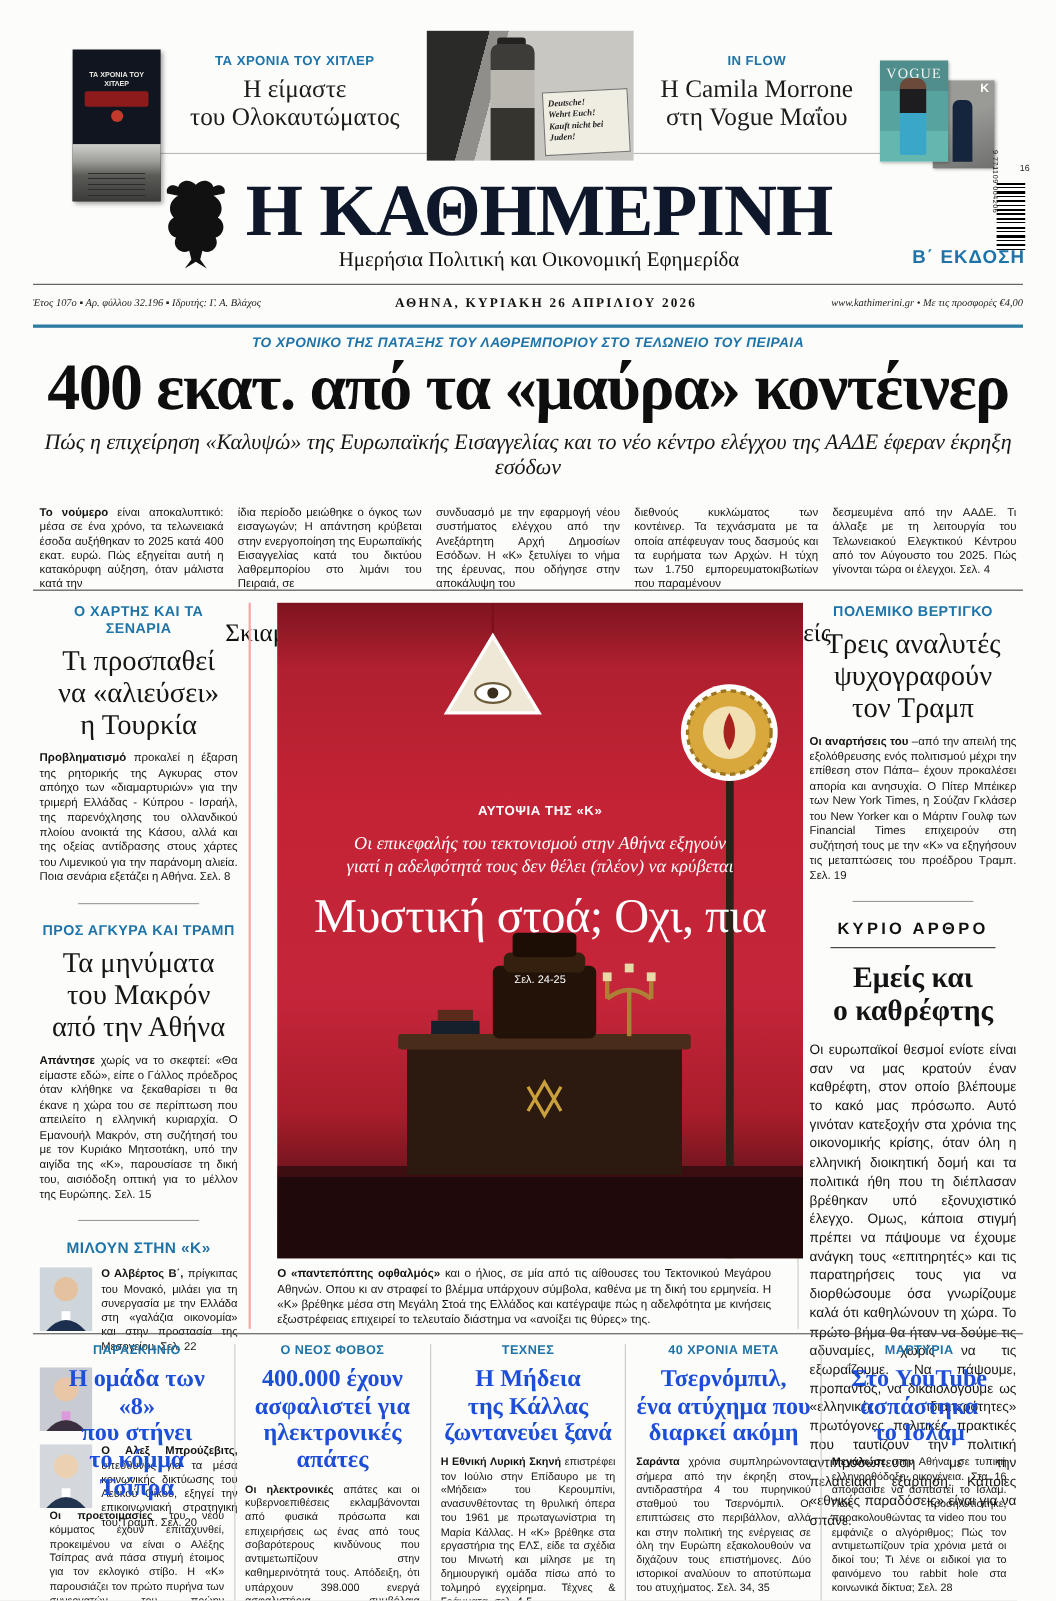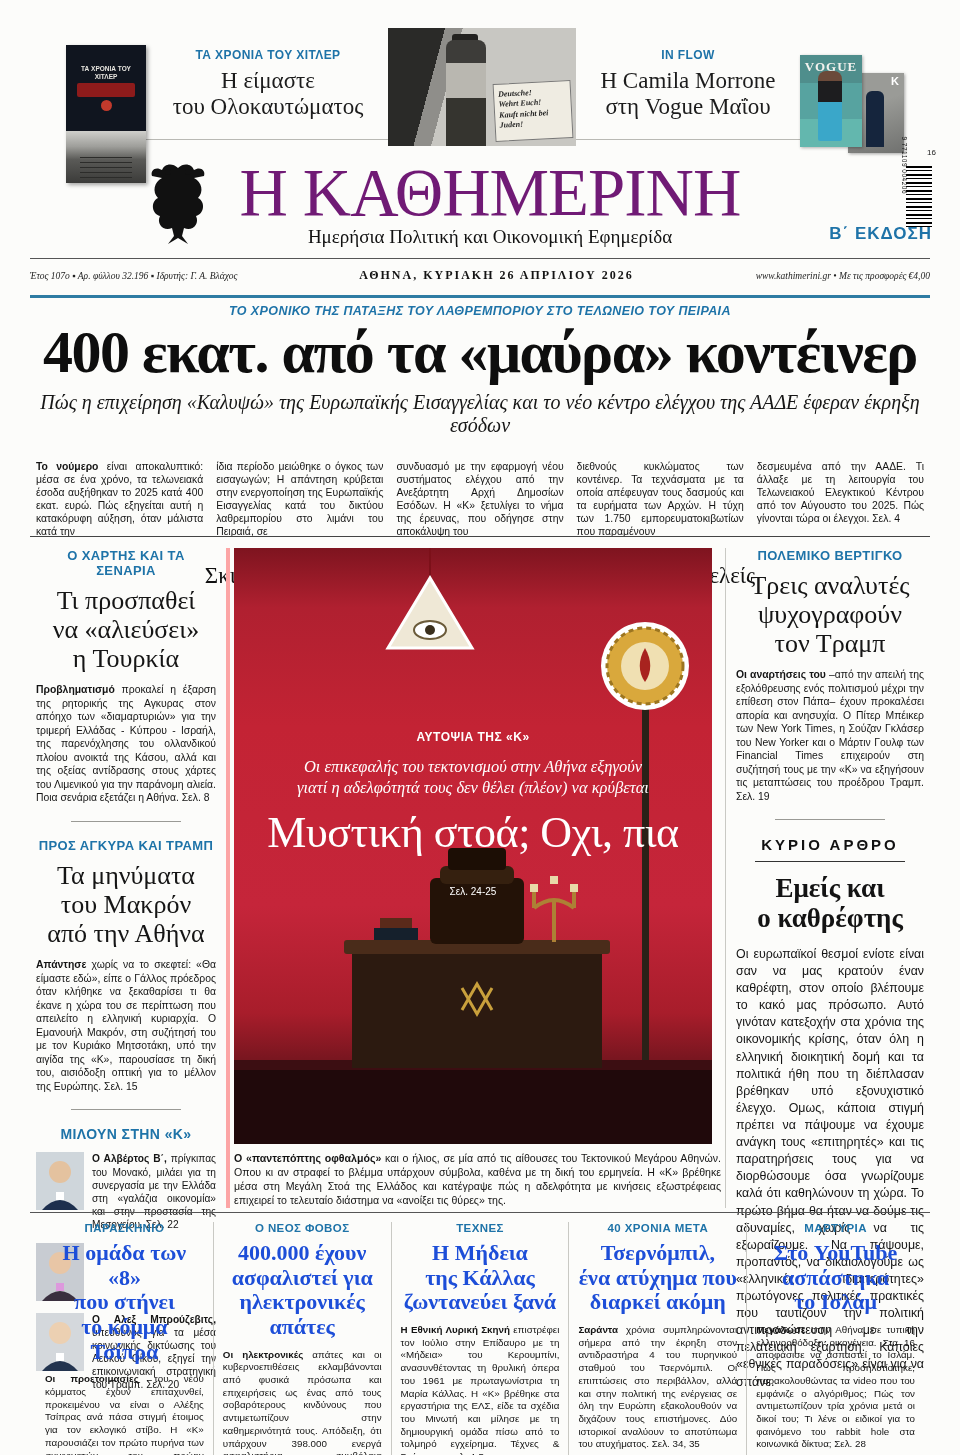--- a/index.html
+++ b/index.html
@@ -32,32 +32,32 @@
               background:linear-gradient(105deg,#2a2a28 0 26%,#8f8e8a 26% 34%,#c8c7c2 34% 100%);overflow:hidden;}
   .nazi-fig{position:absolute;left:58px;top:12px;width:40px;height:106px;
             background:linear-gradient(180deg,#3d3c39 0 22%,#b9b7b0 22% 55%,#35342f 55% 100%);border-radius:8px 8px 0 0;}
   .nazi-cap{position:absolute;left:64px;top:6px;width:26px;height:10px;background:#232220;border-radius:3px;}
   .nazi-sign{position:absolute;right:4px;bottom:6px;width:78px;height:58px;background:#efece2;border:1px solid #777;
              transform:rotate(-3deg);padding:5px 4px;}
   .nazi-sign-text{font-family:"Liberation Serif",serif;font-weight:bold;font-style:italic;font-size:8px;line-height:1.3;color:#222;}
   .vogue-wrap{position:absolute;left:800px;top:55px;width:110px;height:100px;}
   .vogue1{position:absolute;left:0;top:0;width:62px;height:92px;background:linear-gradient(180deg,#4f8e8c 0 30%,#57a3a0 30% 70%,#63b7ae 70% 100%);box-shadow:1px 1px 3px rgba(0,0,0,.3);}
   .vogue-logo{position:absolute;left:0;top:4px;width:100%;text-align:center;color:#f3f2ee;
-              font-family:"Liberation Serif",serif;font-size:13px;letter-spacing:1px;font-weight:bold;}
+              font-family:"Liberation Serif",serif;font-size:13px;letter-spacing:1px;font-weight:normal;}
   .vogue-model{position:absolute;left:18px;top:16px;width:24px;height:70px;
                background:linear-gradient(180deg,#6b4a3a 0 14%,#1d1d1f 14% 45%,#3aa7c9 45% 100%);border-radius:8px 8px 2px 2px;}
   .vogue2{position:absolute;left:48px;top:18px;width:56px;height:80px;background:linear-gradient(160deg,#9a9b97 0 40%,#70716f 100%);box-shadow:1px 1px 3px rgba(0,0,0,.35);}
   .vogue2-k{position:absolute;right:5px;top:2px;color:#fff;font-weight:bold;font-size:11px;}
   .vogue2-fig{position:absolute;left:18px;top:18px;width:18px;height:56px;background:#15253d;border-radius:6px 6px 0 0;}
 
   
   .masthead{position:absolute;left:0;top:158px;width:960px;height:100px;}
   .eagle{position:absolute;left:142px;top:4px;width:72px;height:84px;}
   .mast-title{position:absolute;left:200px;top:-4px;width:580px;text-align:center;
-              font-size:67px;font-weight:normal;letter-spacing:-1px;color:#701a75;}
+              font-size:67px;font-weight:bold;letter-spacing:-1px;color:#0f172a;}
   .mast-sub{position:absolute;left:200px;top:68px;width:580px;text-align:center;font-size:19px;color:#111;}
   .barcode-box{position:absolute;right:26px;top:0px;width:36px;height:88px;}
   .barcode-corner{position:absolute;right:-2px;top:-10px;font-size:8px;color:#222;}
   .barcode-bars{position:absolute;right:2px;top:8px;width:26px;height:64px;
       background:repeating-linear-gradient(180deg,#000 0 2px,#fff 2px 4px,#000 4px 5px,#fff 5px 8px);}
   .barcode-num{position:absolute;right:26px;top:36px;font-size:6.5px;letter-spacing:.5px;transform:rotate(90deg);transform-origin:right top;white-space:nowrap;}
   .edition{position:absolute;right:28px;top:66px;font-size:17px;font-weight:bold;color:#1e73a8;letter-spacing:1px;}
 
   
   .dateline{position:absolute;left:0;top:258px;width:960px;height:40px;}
@@ -74,21 +74,21 @@
   .lead-subhead{text-align:center;font-size:20px;font-style:italic;margin-top:8px;color:#161616;}
   .lead-cols{display:flex;gap:13px;margin-top:12px;}
   .lead-col{flex:1;font-size:10.4px;line-height:1.26;}
   .strap{text-align:center;font-size:23px;margin-top:14px;color:#111;}
   .strap-page{text-align:center;font-size:10.5px;font-weight:bold;margin-top:4px;}
   .lead-rule{position:absolute;left:30px;right:30px;top:536px;height:1px;background:#444;}
 
   
   .main-band{position:absolute;left:36px;top:548px;width:888px;height:660px;display:flex;}
   .col-left{width:190px;padding-right:10px;}
-  .col-center{width:500px;padding:0 4px;border-left:4px solid #fca5a5;border-right:1px solid #c9c9c4;}
+  .col-center{width:500px;padding:0 24px;border-left:2px solid #fca5a5;border-right:1px solid #c9c9c4;}
   .col-right{width:198px;padding-left:10px;}
   .side-kicker{text-align:center;font-size:13px;}
   .side-title{text-align:center;font-size:26px;line-height:1.12;font-weight:normal;margin-top:8px;color:#151515;}
   .side-body{font-size:10.4px;line-height:1.3;margin-top:10px;}
   .divider{width:110px;height:1px;background:#9a9a95;margin:16px auto;}
   .speak-head{text-align:center;font-size:14px;margin:2px 0 10px;}
   .speak-item{display:flex;gap:8px;margin-bottom:12px;}
   .speak-photo{width:48px;height:58px;flex:none;}
   .speak-text{font-size:10.2px;line-height:1.28;}
 

